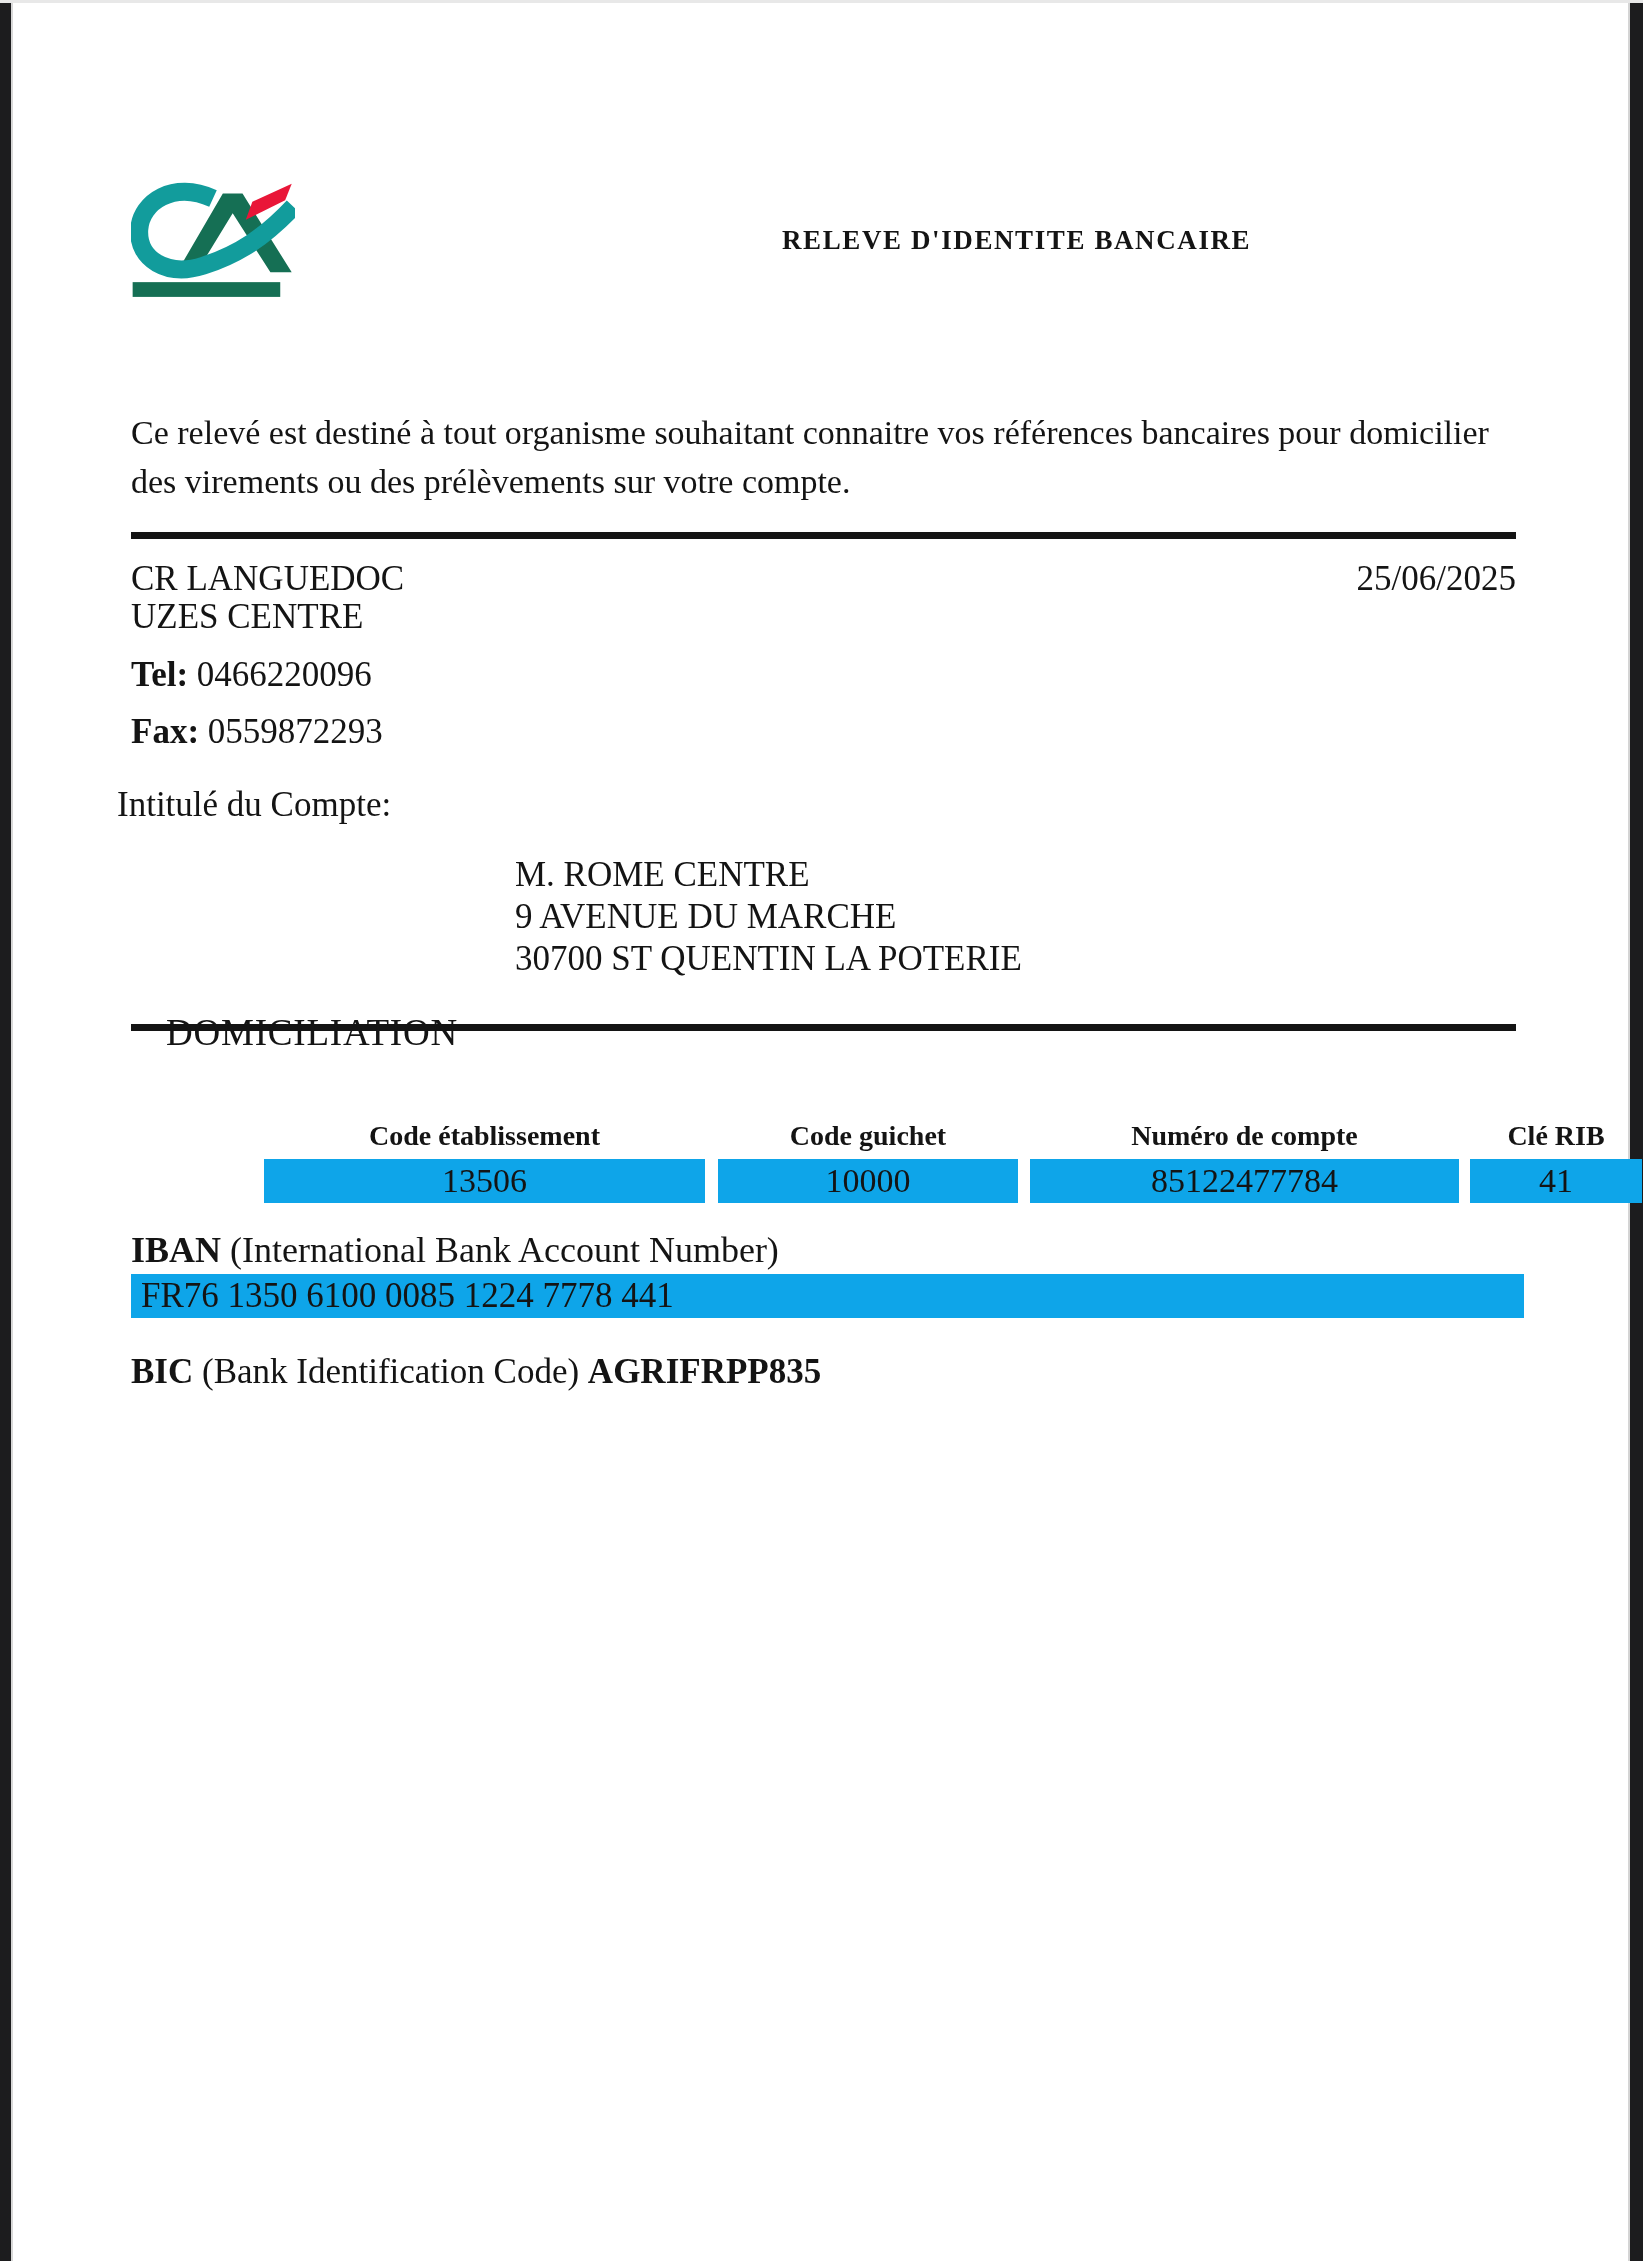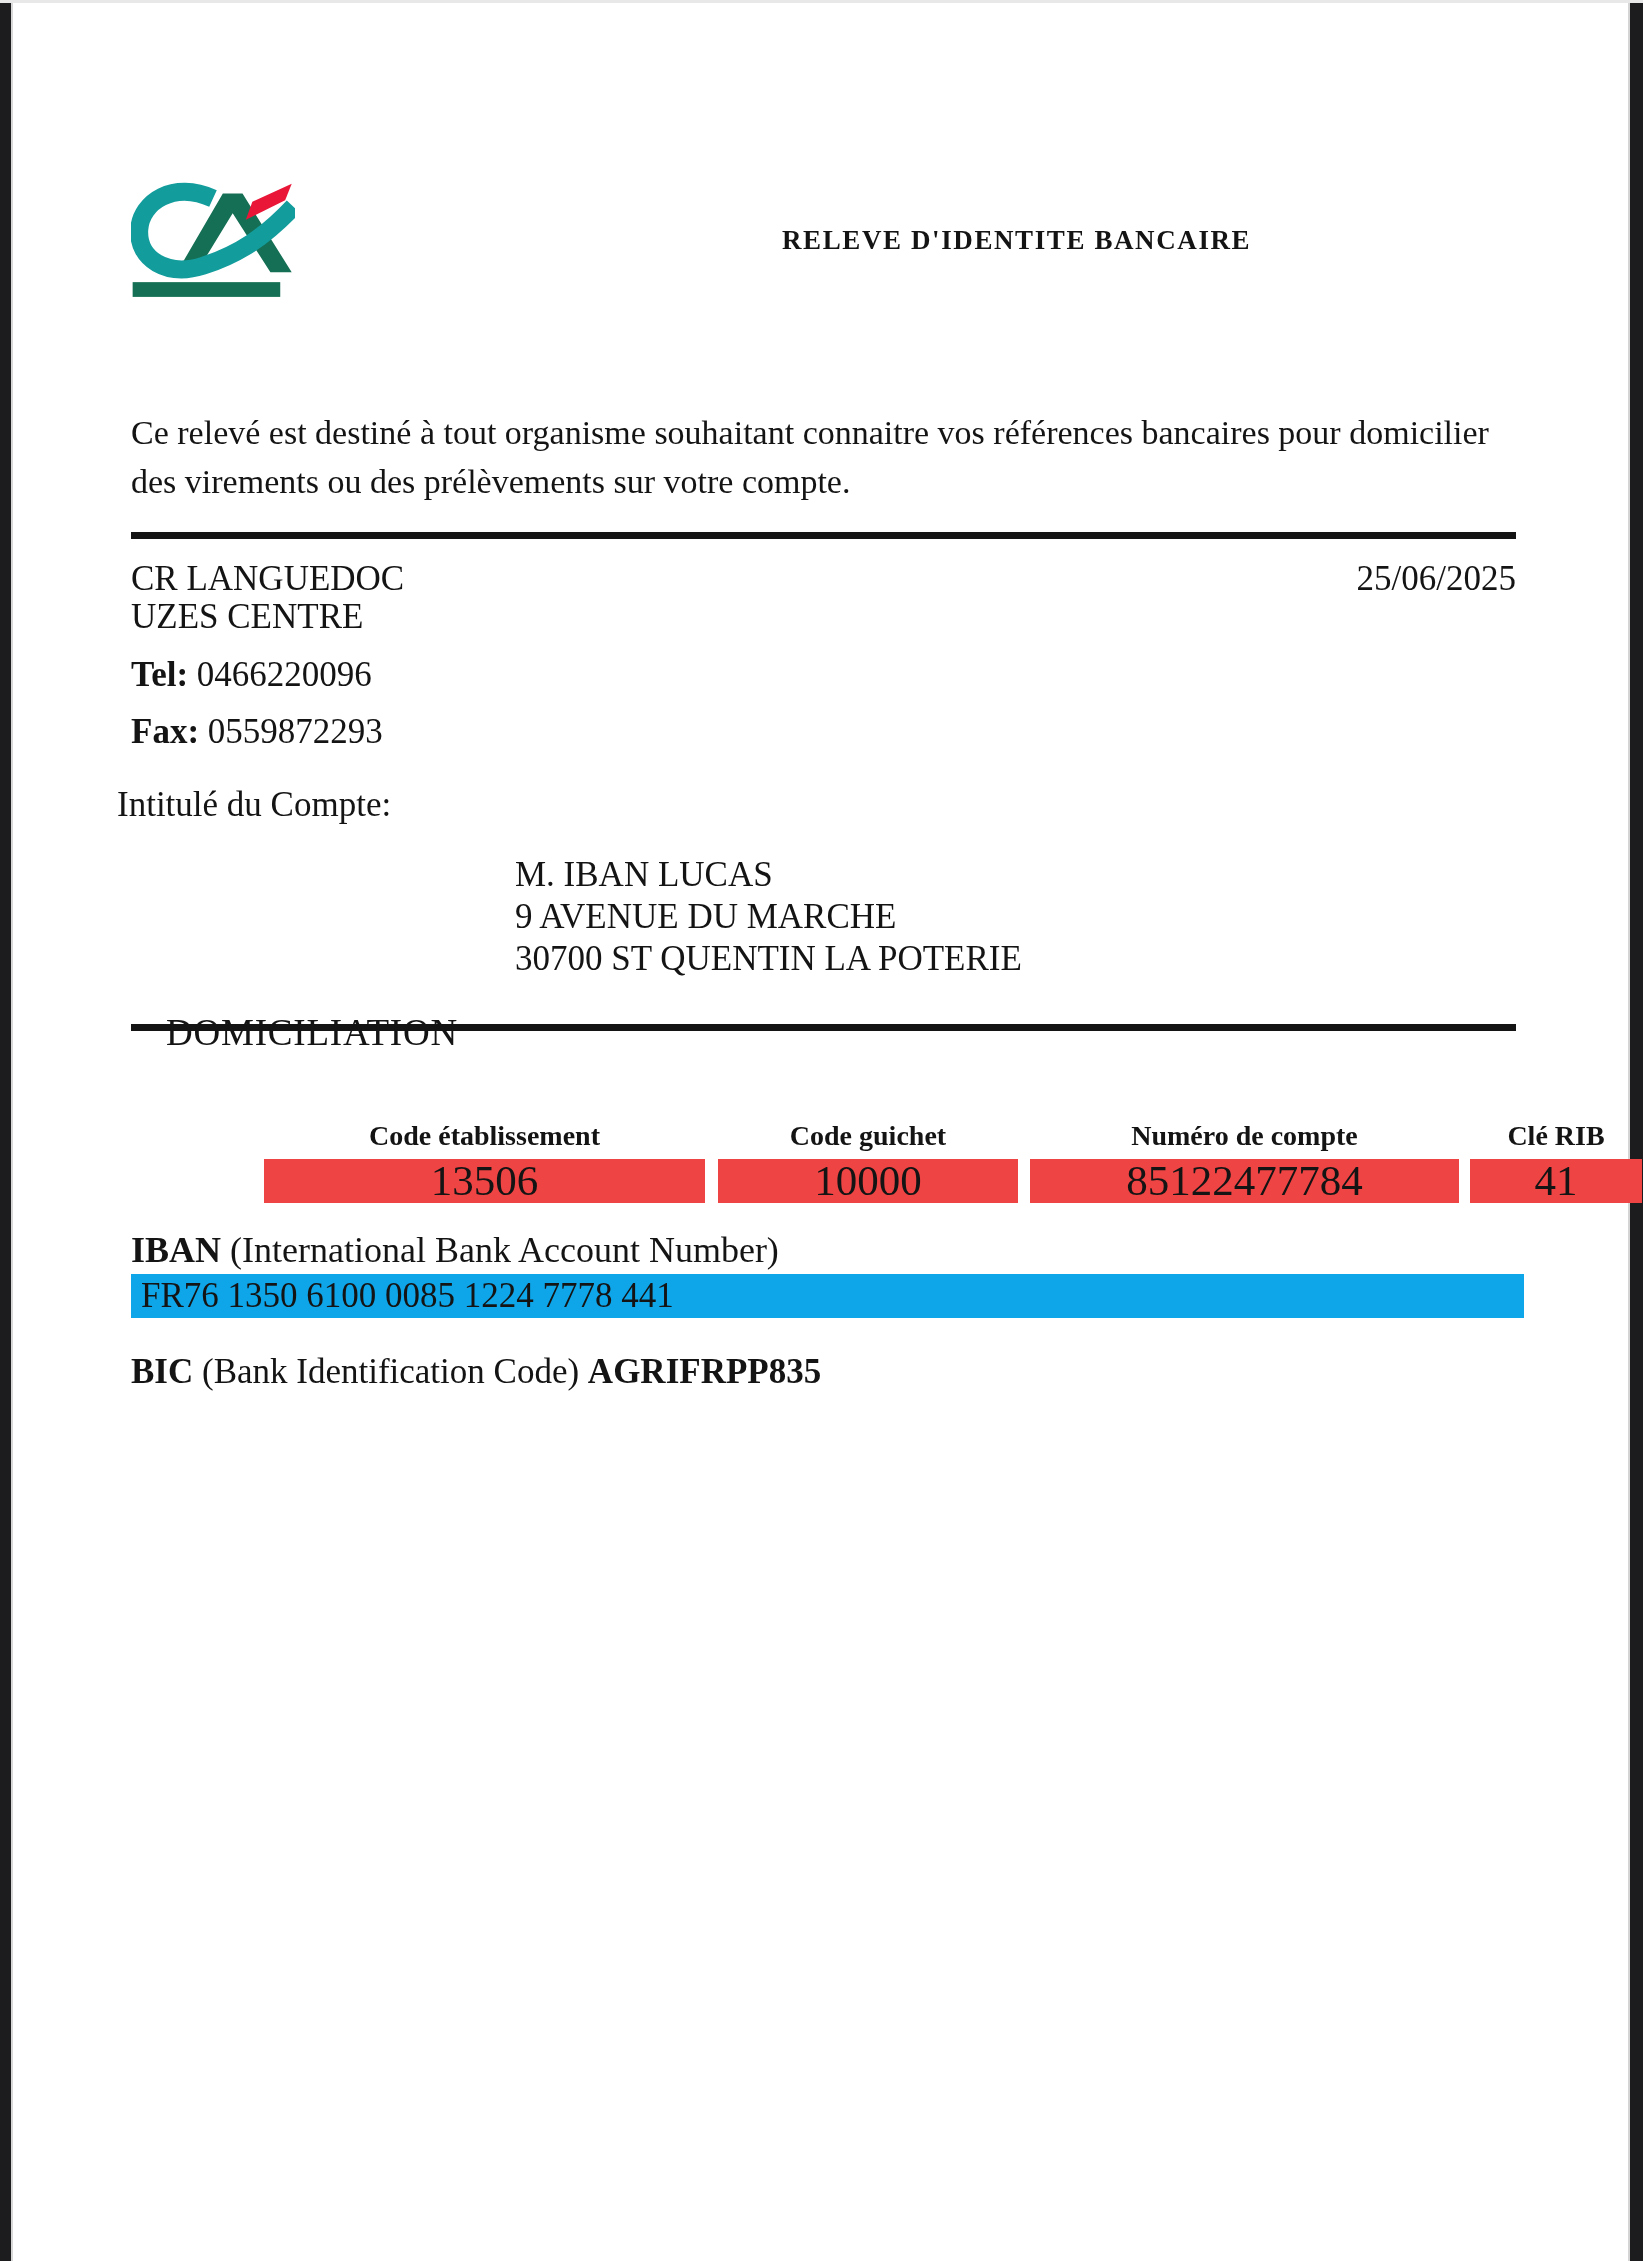--- a/index.html
+++ b/index.html
@@ -57,21 +57,21 @@
 
   .section-heading {
     left: 131px; top: 1011px;
     font-size: 37px; font-weight: normal; letter-spacing: 0.8px; margin-left: 35px;
   }
 
   
   .tbl { left: 131px; top: 0; width: 1385px; height: 0; }
   .tbl-cell { position: absolute; text-align: center; white-space: nowrap; }
   .hdr-row  .tbl-cell { top: 1120px; font-size: 28px; font-weight: bold; }
-  .val-row  .tbl-cell { top: 1159px; height: 44px; line-height: 44px; font-size: 43px; background: #ef4444; }
+  .val-row  .tbl-cell { top: 1159px; height: 44px; line-height: 44px; font-size: 34px; background: #0ea5e9; }
   .c1 { left: 133px;  width: 441px; }
   .c2 { left: 587px;  width: 300px; }
   .c3 { left: 899px; width: 429px; }
   .c4 { left: 1339px; width: 172px; }
 
   .iban-label { left: 131px; top: 1229px; font-size: 36px; }
   .iban-bar {
     left: 131px; top: 1274px; width: 1383px; height: 44px;
     background: #0ea5e9; font-size: 35px; line-height: 44px;
     padding-left: 10px; white-space: nowrap;
@@ -106,21 +106,21 @@
 
   <div class="abs rule1"></div>
 
   <div class="abs line doc-date">25/06/2025</div>
   <div class="abs line bank-name">CR LANGUEDOC</div>
   <div class="abs line bank-branch">UZES CENTRE</div>
   <div class="abs line bank-tel"><span class="bold">Tel:</span>&nbsp;<span>0466220096</span></div>
   <div class="abs line bank-fax"><span class="bold">Fax:</span>&nbsp;<span>0559872293</span></div>
 
   <div class="abs line account-label">Intitulé du Compte:</div>
-  <div class="abs line addr1">M. IBAN LUCAS</div>
+  <div class="abs line addr1">M. ROME CENTRE</div>
   <div class="abs line addr2">9 AVENUE DU MARCHE</div>
   <div class="abs line addr3">30700 ST QUENTIN LA POTERIE</div>
 
   <div class="abs rule2"></div>
 
   <div class="abs section-heading">DOMICILIATION</div>
 
   <div class="abs tbl hdr-row">
     <div class="tbl-cell c1">Code établissement</div>
     <div class="tbl-cell c2">Code guichet</div>

